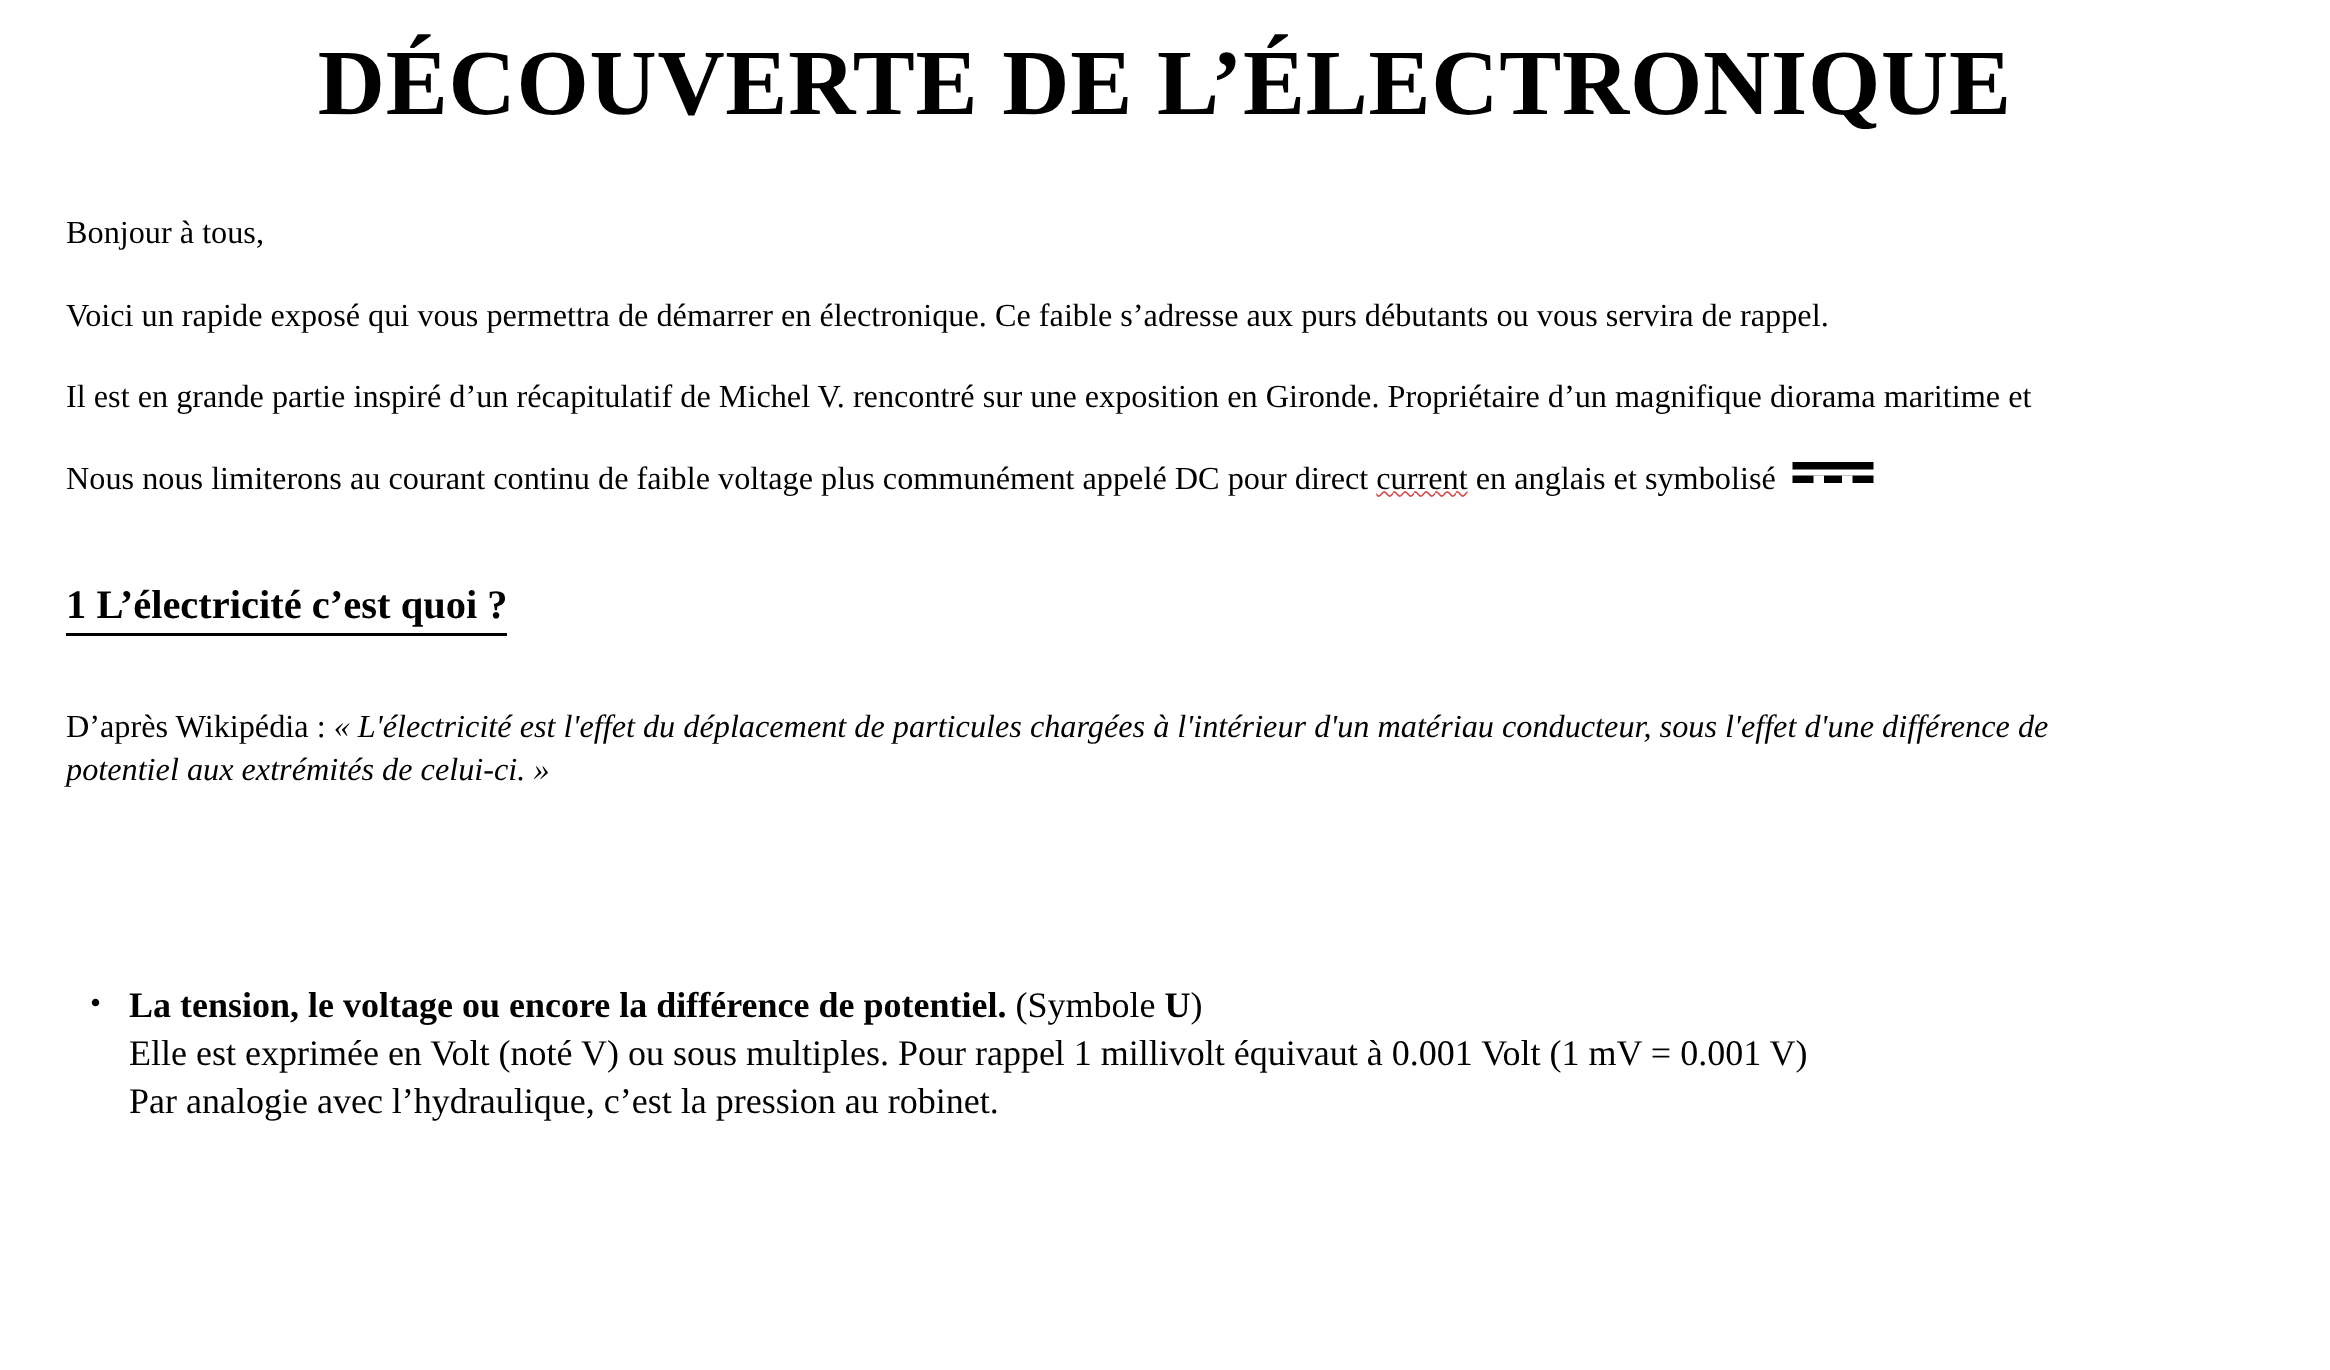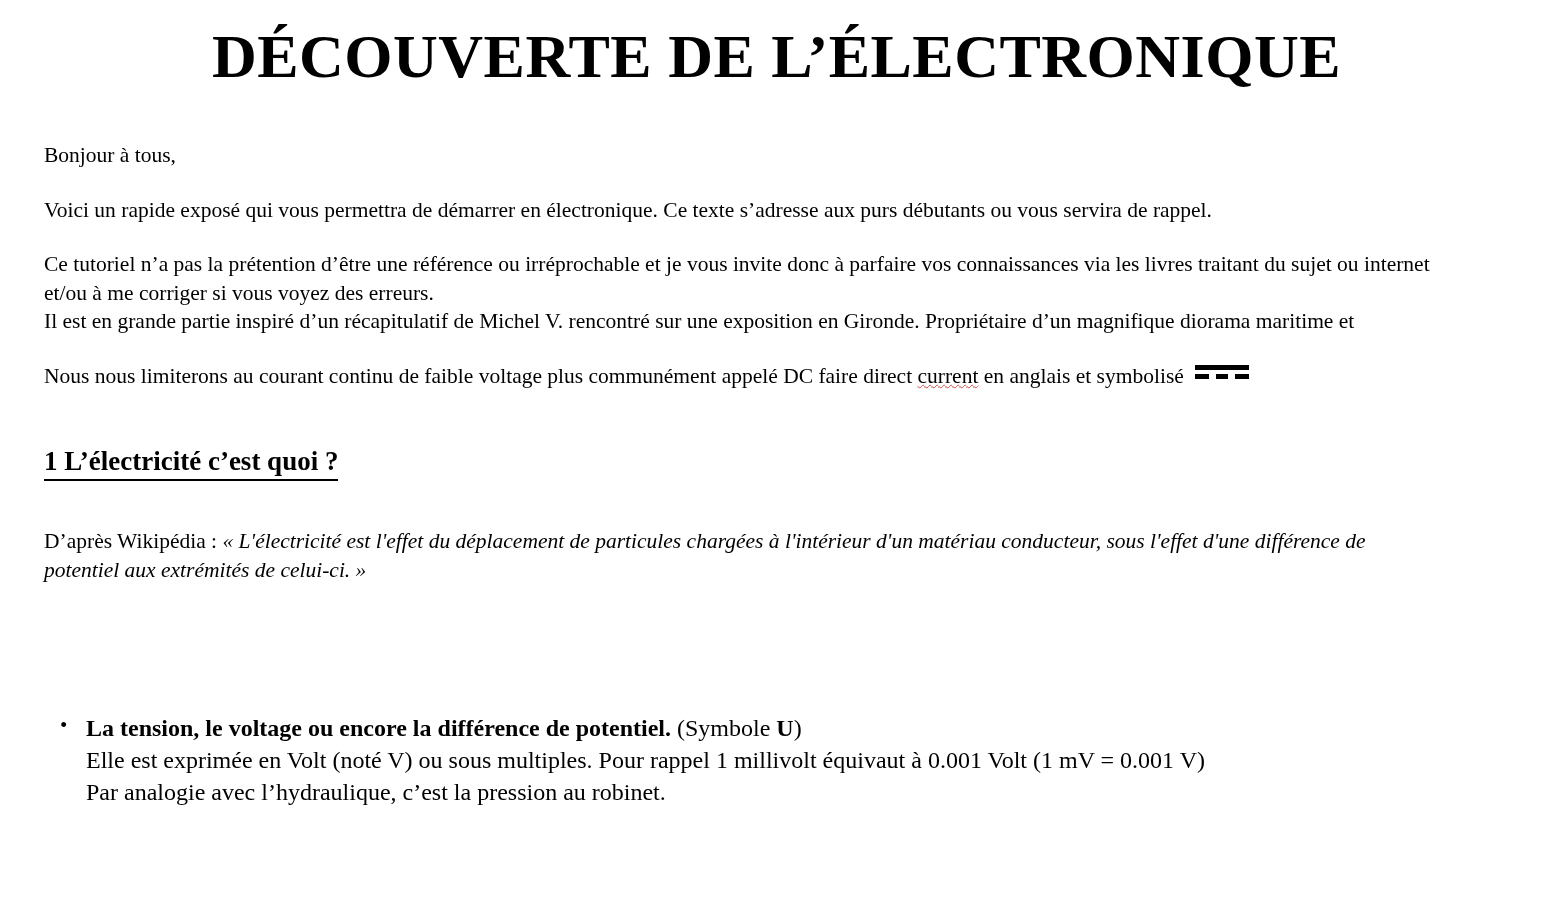--- a/index.html
+++ b/index.html
@@ -120,37 +120,33 @@
   <h1 class="doc-title">DÉCOUVERTE DE L’ÉLECTRONIQUE</h1>
 
   <div class="gap-after-title"></div>
 
   <div class="body-block">
 
     <p class="para">Bonjour à tous,</p>
 
     <div class="spacer-lg"></div>
 
-    <p class="para">Voici un rapide exposé qui vous permettra de démarrer en électronique. Ce texte s’adresse aux purs débutants ou vous servira de rappel.</p>
+    <p class="para">Voici un rapide exposé qui vous permettra de démarrer en électronique. Ce faible s’adresse aux purs débutants ou vous servira de rappel.</p>
 
     <div class="spacer-lg"></div>
 
-    <p class="para">
-      <span>Ce tutoriel n’a pas la prétention d’être une référence ou irréprochable et je vous invite donc à parfaire vos connaissances via les livres traitant du sujet ou internet</span><br>
-      <span>et/ou à me corriger si vous voyez des erreurs.</span>
-    </p>
 
     <p class="para">
       <span>Il est en grande partie inspiré d’un récapitulatif de Michel V. rencontré sur une exposition en Gironde. Propriétaire d’un magnifique diorama maritime et</span><br>
     </p>
 
     <div class="spacer-lg"></div>
 
     <p class="para">
-      <span>Nous nous limiterons au courant continu de faible voltage plus communément appelé DC faire direct </span><span class="spell">current</span><span> en anglais et symbolisé </span><span class="symbol-dc"><i class="l1"></i><i class="l2"></i></span>
+      <span>Nous nous limiterons au courant continu de faible voltage plus communément appelé DC pour direct </span><span class="spell">current</span><span> en anglais et symbolisé </span><span class="symbol-dc"><i class="l1"></i><i class="l2"></i></span>
     </p>
 
     <div class="section-wrap">
       <h2 class="section-heading">1 L’électricité c’est quoi ?</h2>
     </div>
 
     <div class="gap-after-heading"></div>
 
     <p class="para">
       <span>D’après Wikipédia : </span><span class="quote-italic">« L'électricité est l'effet du déplacement de particules chargées à l'intérieur d'un matériau conducteur, sous l'effet d'une différence de</span><br>

